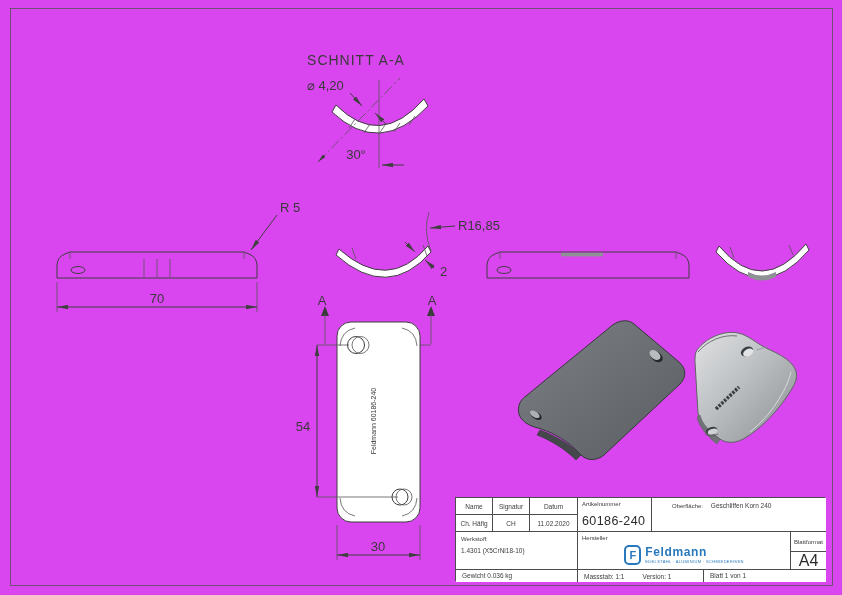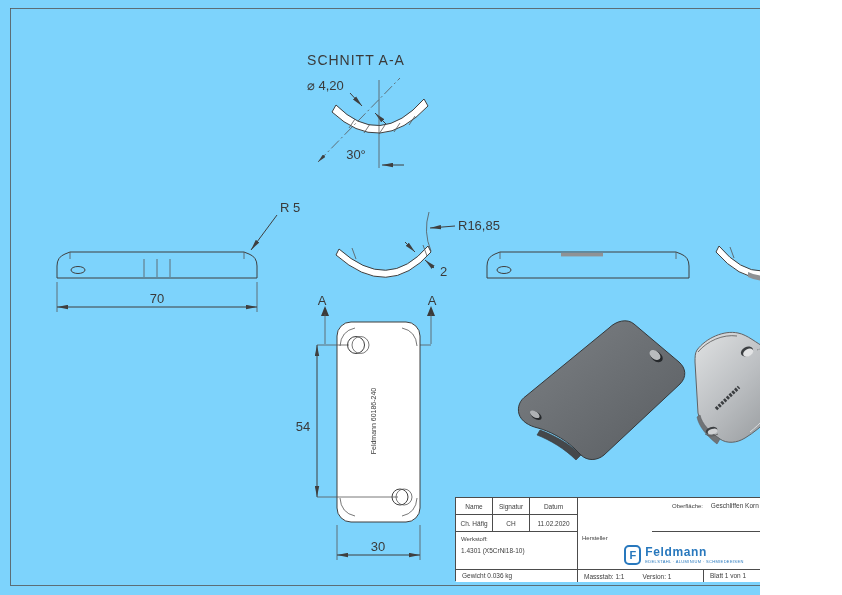--- a/index.html
+++ b/index.html
@@ -1,18 +1,18 @@
 <!DOCTYPE html>
 <html><head>
 <meta charset="utf-8">
 <style>
   * { margin:0; padding:0; box-sizing:border-box; }
   html,body { background:#fff; }
   body { width:842px; height:595px; font-family:"Liberation Sans", sans-serif; position:relative; }
-  .page { position:absolute; left:0; top:0; width:760px; height:595px; background:#7dd3fc; overflow:hidden;padding-left:12px; }
+  .page { position:absolute; left:0; top:0; width:842px; height:595px; background:#d946ef; overflow:hidden;padding-left:12px; }
   svg.drawing { position:absolute; left:0; top:0; }
   svg text { fill:#3a3a3a; font-family:"Liberation Sans", sans-serif; }
   .ln   { stroke:#3f3f3f; stroke-width:1; fill:none; }
   .thin { stroke:#555; stroke-width:0.8; fill:none; }
   .fillw{ stroke:#3f3f3f; stroke-width:1; fill:#fff; }
 
   
   .tb { position:absolute; left:455px; top:497px; width:370px; height:84px;
         border:1px solid #4c4c4c; background:#fff; color:#3c3c3c; font-size:6.5px; }
   .cell { position:absolute; background:#fff; overflow:hidden; }
@@ -156,20 +156,24 @@
 <div class="tb">
 
   <div class="cell br bb ctr" style="left:0;top:0;width:37px;height:17px;">Name</div>
   <div class="cell br bb ctr" style="left:37px;top:0;width:37px;height:17px;">Signatur</div>
   <div class="cell br bb ctr" style="left:74px;top:0;width:48px;height:17px;">Datum</div>
 
   <div class="cell br bb ctr" style="left:0;top:17px;width:37px;height:17px;">Ch. Häfig</div>
   <div class="cell br bb ctr" style="left:37px;top:17px;width:37px;height:17px;">CH</div>
   <div class="cell br bb ctr" style="left:74px;top:17px;width:48px;height:17px;">11.02.2020</div>
 
+  <div class="cell br bb" style="left:122px;top:0;width:74px;height:34px;">
+    <div class="lbl-sm padlbl">Artikelnummer</div>
+    <div class="artnr">60186-240</div>
+  </div>
 
   <div class="cell bb" style="left:196px;top:0;width:174px;height:34px;padding:4px 0 0 20px;">
     <span class="lbl-sm">Oberfläche:</span>
     <span style="margin-left:6px;">Geschliffen Korn 240</span>
   </div>
 
   <div class="cell br bb" style="left:0;top:34px;width:122px;height:38px;padding:4px 0 0 5px;">
     <div class="lbl-sm">Werkstoff:</div>
     <div style="margin-top:5px;">1.4301 (X5CrNi18-10)</div>
   </div>

